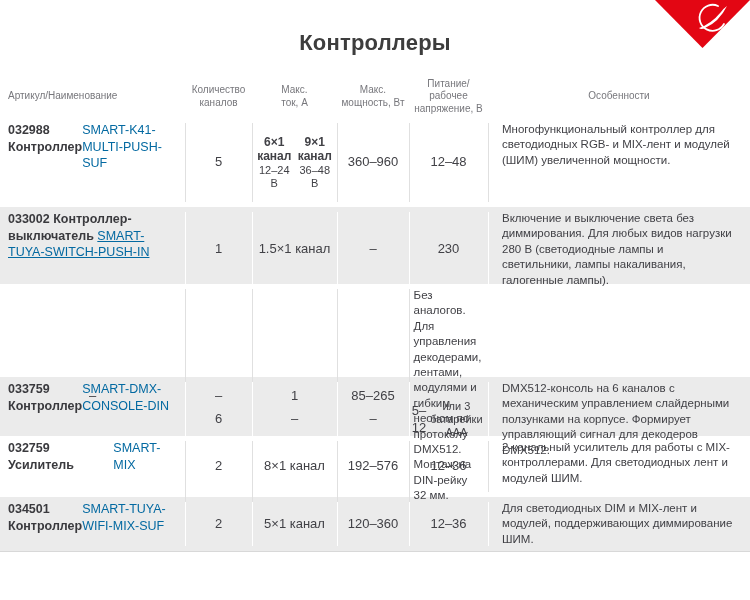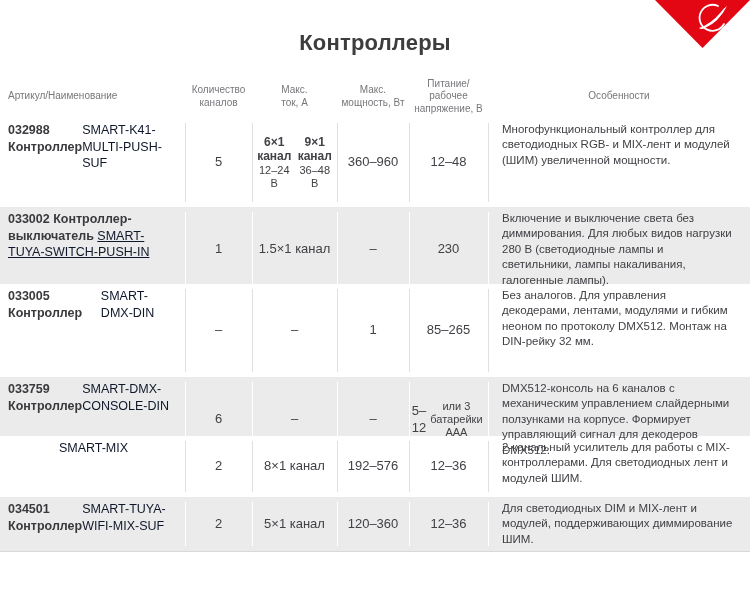--- a/index.html
+++ b/index.html
@@ -66,21 +66,21 @@
     content:"";
     position:absolute; left:0; top:5px; bottom:5px;
     width:1px; background:var(--div);
   }
   .cell.name {
     align-items:flex-start; text-align:left;
     padding-left:8px; padding-right:6px;
     font-size:12.5px; line-height:1.32;
   }
   .cell.name b { color:#3a3a3e; }
-  .cell.name .model { color:#0f172a; display:block; }
+  .cell.name .model { color:#0369a1; display:block; }
   .cell.name .model.inline { display:inline;text-decoration:underline; }
   .cell.features {
     align-items:flex-start; text-align:left;
     padding-left:14px; padding-right:16px;
     font-size:11.5px; line-height:1.34;
     color:#414146;
   }
   .chgroup { margin:1px 0; }
   .chgroup .main { font-weight:bold; display:block; font-size:12px; line-height:1.2; }
   .chgroup .sub, .sub { font-size:11px; display:block; line-height:1.2; }
@@ -143,24 +143,20 @@
         <span class="model inline">SMART-TUYA-SWITCH-PUSH-IN</span></span>
       </div>
       <div class="cell">1</div>
       <div class="cell">1.5×1 канал</div>
       <div class="cell">–</div>
       <div class="cell">230</div>
       <div class="cell features">Включение и выключение света без диммирования. Для любых видов нагрузки 280 В (светодиодные лампы и светильники, лампы накаливания, галогенные лампы).</div>
     </div>
 
     <div class="row">
-      <div class="cell name">
-        <span><b>033005 Контроллер</b></span>
-        <span class="model">SMART-DMX-DIN</span>
-      </div>
       <div class="cell">–</div>
       <div class="cell">–</div>
       <div class="cell">1</div>
       <div class="cell">85–265</div>
       <div class="cell features">Без аналогов. Для управления декодерами, лентами, модулями и гибким неоном по протоколу DMX512. Монтаж на DIN-рейку 32 мм.</div>
     </div>
 
     <div class="row">
       <div class="cell name">
         <span><b>033759 Контроллер</b></span>
@@ -171,20 +167,21 @@
       <div class="cell">–</div>
       <div class="cell">
         <span>5–12</span>
         <span class="sub">или 3 батарейки AAA</span>
       </div>
       <div class="cell features">DMX512-консоль на 6 каналов с механическим управлением слайдерными ползунками на корпусе. Формирует управляющий сигнал для декодеров DMX512.</div>
     </div>
 
     <div class="row">
       <div class="cell name">
+        <span><b>032759 Усилитель</b></span>
         <span class="model">SMART-MIX</span>
       </div>
       <div class="cell">2</div>
       <div class="cell">8×1 канал</div>
       <div class="cell">192–576</div>
       <div class="cell">12–36</div>
       <div class="cell features">2-канальный усилитель для работы с MIX-контроллерами. Для светодиодных лент и модулей ШИМ.</div>
     </div>
 
     <div class="row">

